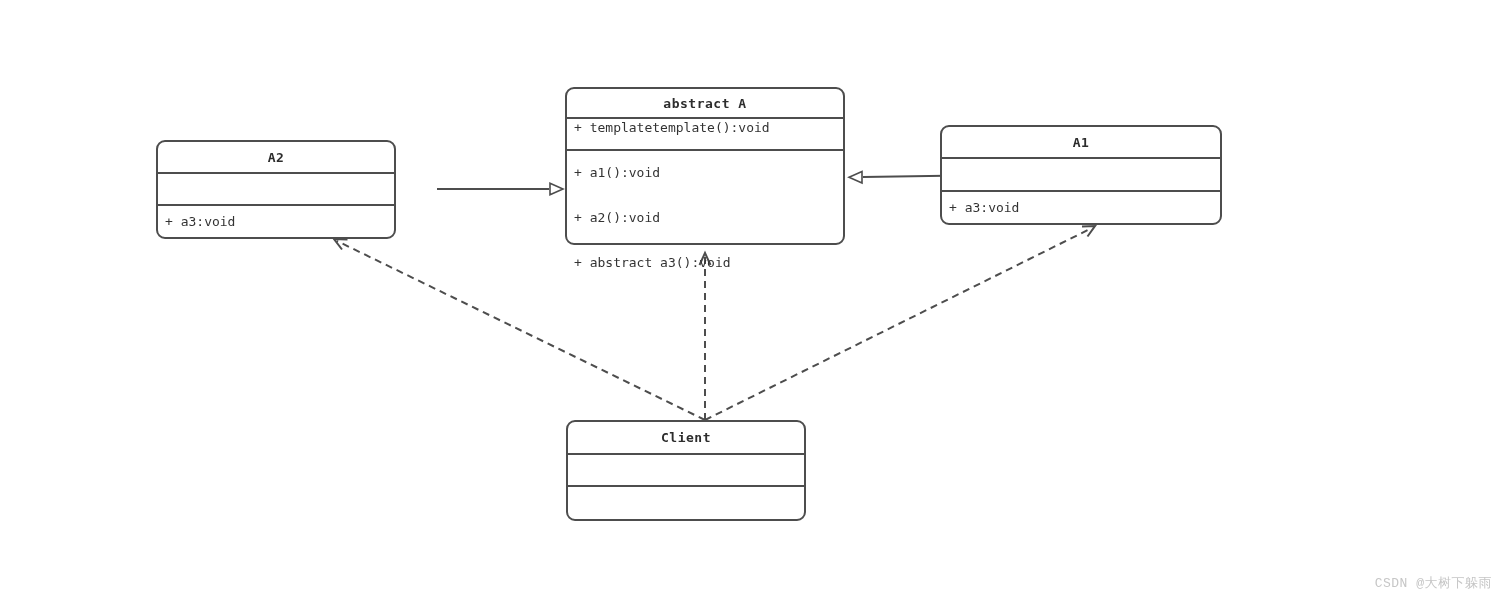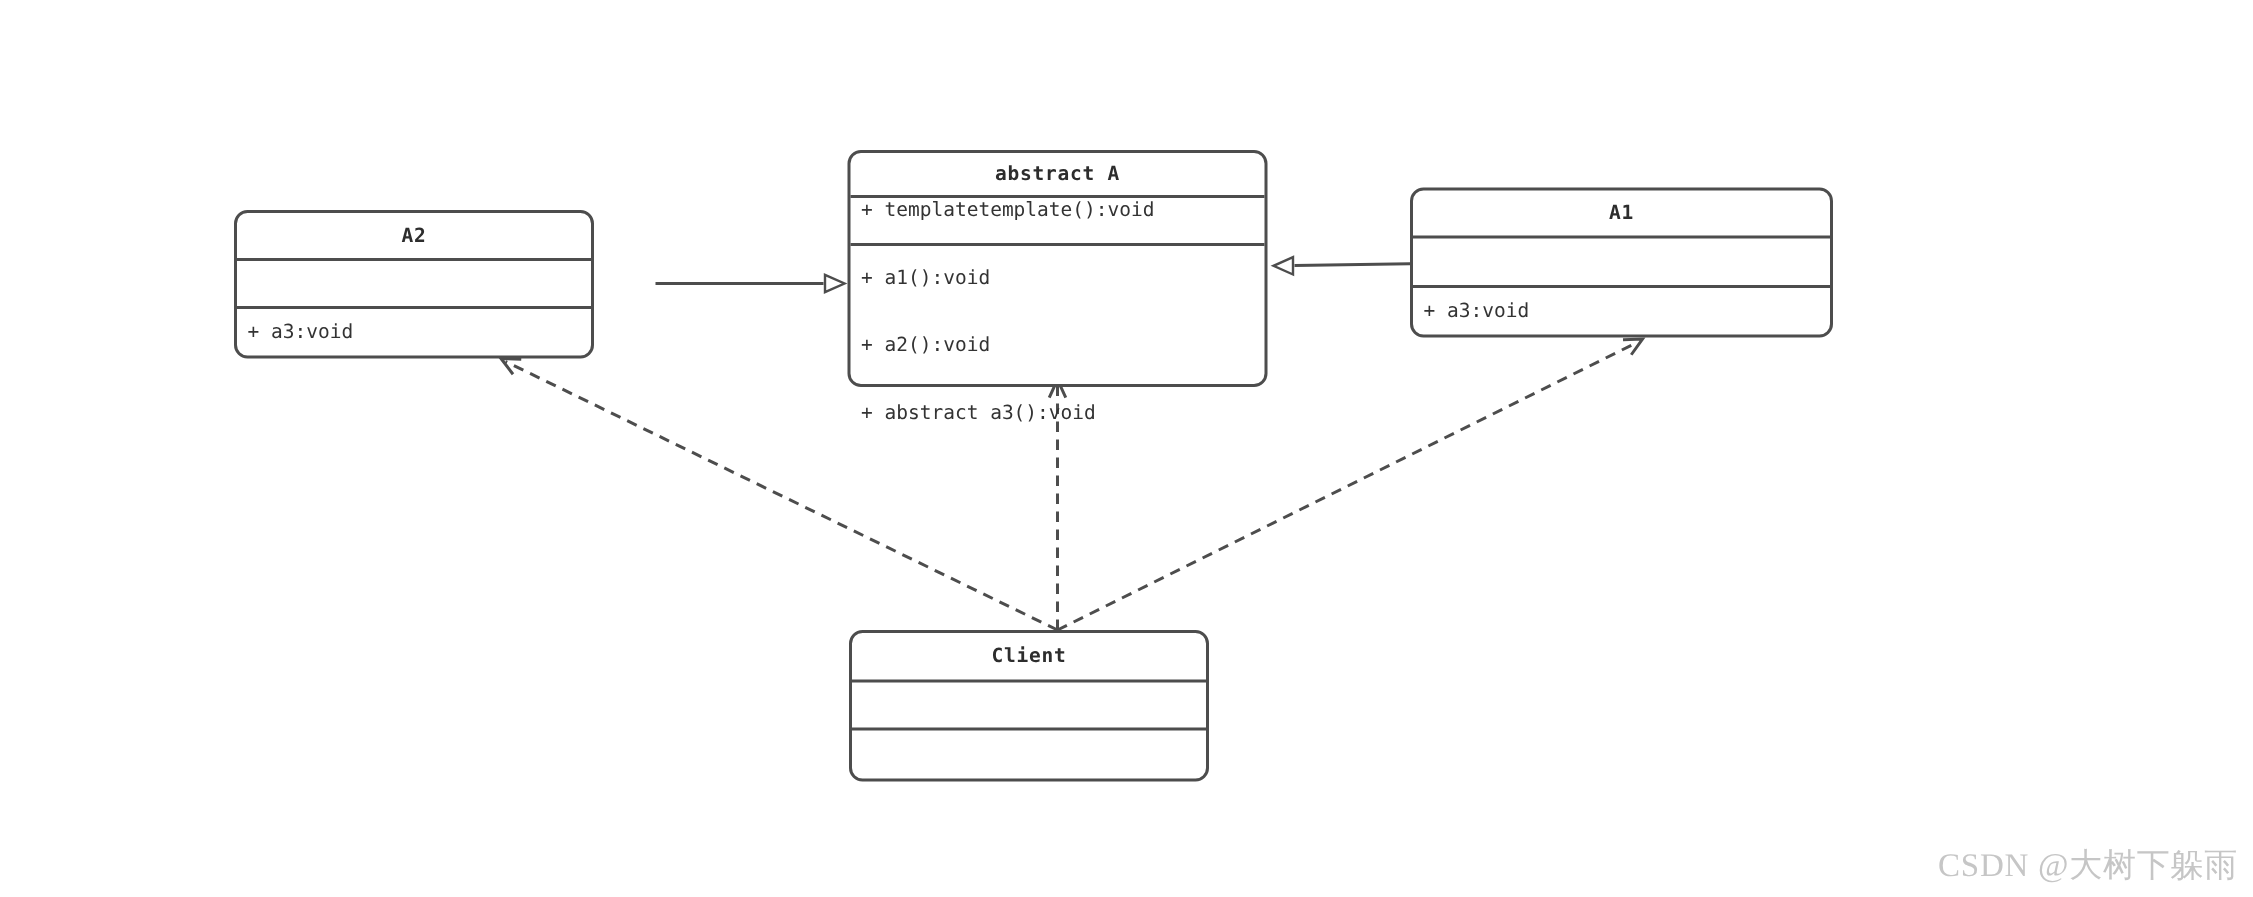--- a/index.html
+++ b/index.html
@@ -56,41 +56,41 @@
     line-height: 21px;
     color: #333333;
     white-space: pre;
   }
   
   #class-a2       { left: 156px; top: 140px; width: 240px; height: 99px; }
   #class-a2 .uml-title { height: 30px; }
   #class-a2 .sec-attrs { height: 32px; }
   #class-a2 .sec-methods { height: 33px; }
 
-  #class-abstract-a { left: 565px; top: 100px; width: 280px; height: 158px; }
+  #class-abstract-a { left: 565px; top: 87px; width: 280px; height: 158px; }
   #class-abstract-a .uml-title { height: 28px; }
   #class-abstract-a .sec-attrs { height: 32px; }
   #class-abstract-a .sec-methods { height: 90px; }
 
   #class-a1       { left: 940px; top: 125px; width: 282px; height: 100px; }
   #class-a1 .uml-title { height: 30px; }
   #class-a1 .sec-attrs { height: 33px; }
   #class-a1 .sec-methods { height: 33px; }
 
   #class-client   { left: 566px; top: 420px; width: 240px; height: 101px; }
   #class-client .uml-title { height: 31px; }
   #class-client .sec-attrs { height: 32px; }
   #class-client .sec-methods { height: 34px; }
 
   .watermark {
     position: absolute;
     right: 10px;
     bottom: 6px;
-    font-family: Liberation Serif, serif;
-    font-size: 22px;
+    font-family: Liberation Mono, monospace;
+    font-size: 13px;
     color: #c6c6c6;
     text-shadow: 0 1px 0 #ffffff;
     letter-spacing: 0.5px;
     user-select: none;
   }
 </style>
 </head>
 <body>
 
 <div class="canvas">

